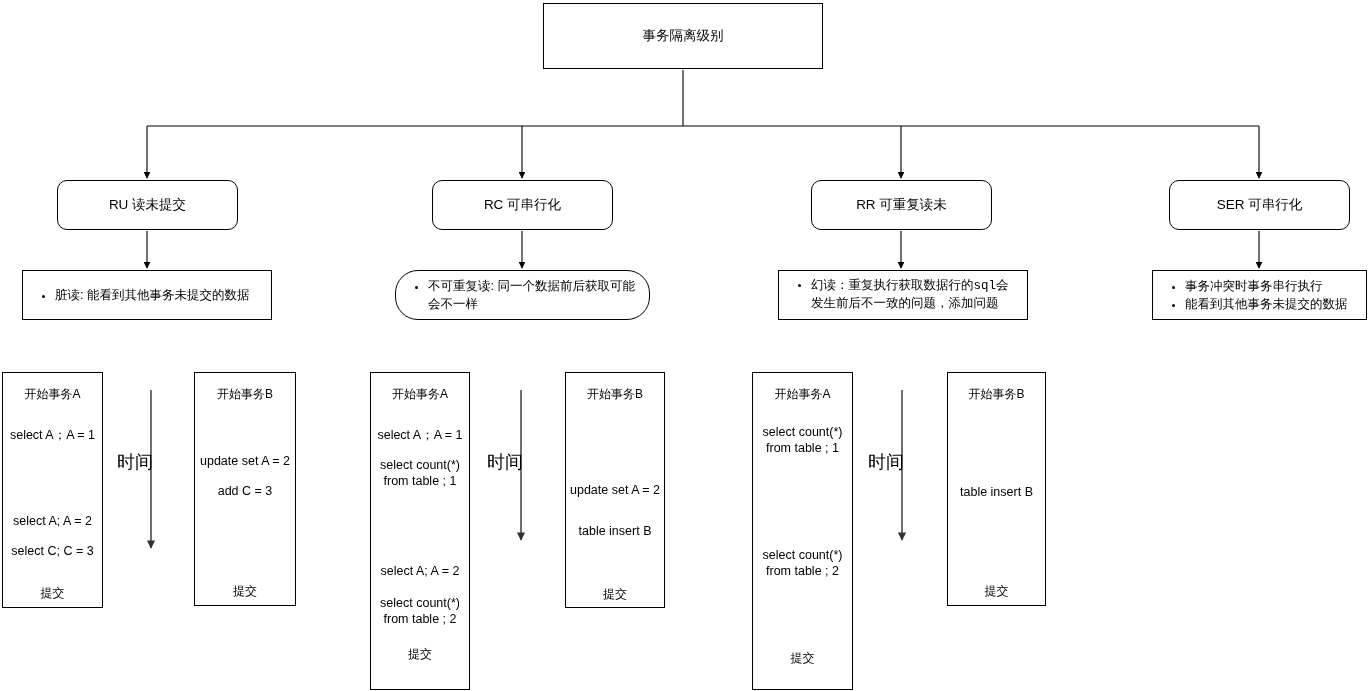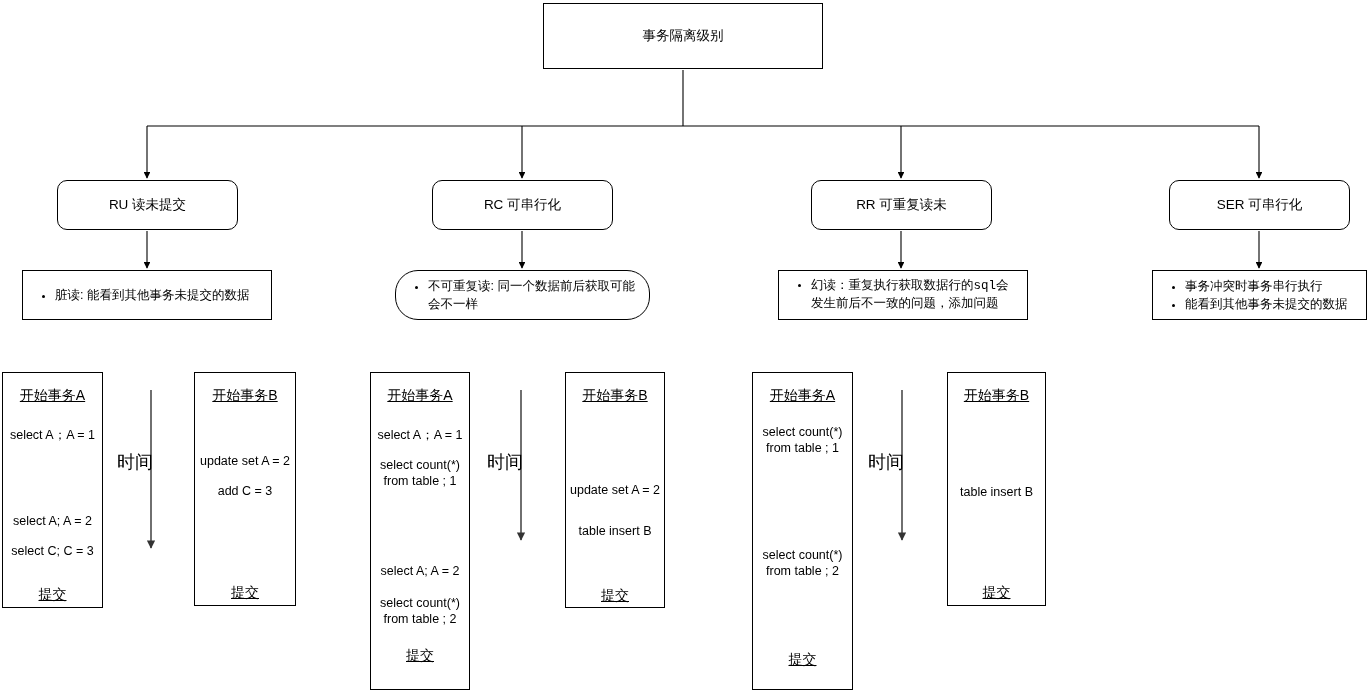--- a/index.html
+++ b/index.html
@@ -76,22 +76,21 @@
   .txline {
     position: absolute;
     left: 0;
     right: 0;
     text-align: center;
     font-size: 12.5px;
     line-height: 1.25;
     white-space: pre-line;
   }
   .txline.cjk {
-    font-size: 14px;
-    text-decoration: underline;
+    font-size: 12px;
   }
   .time-label {
     position: absolute;
     font-size: 18px;
     line-height: 1.2;
     text-align: right;
     white-space: nowrap;
   }
 </style>
 </head>

